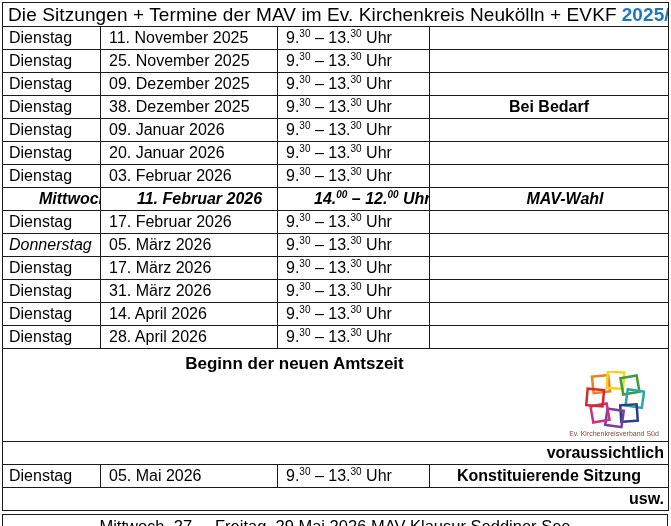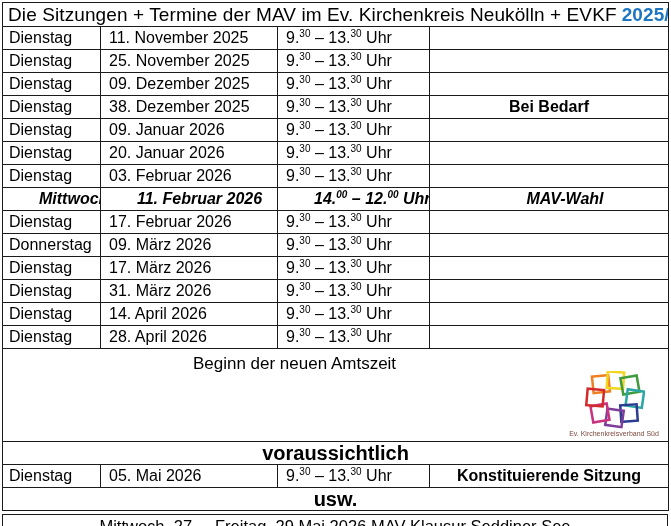--- a/index.html
+++ b/index.html
@@ -9,27 +9,27 @@
   td{border:1.5px solid #1b1b1b;font-size:16px;height:22px;line-height:20px;
      padding:0 4px;white-space:nowrap;overflow:hidden;vertical-align:middle;}
   .title-cell{font-size:19px;height:23px;padding-left:5px;letter-spacing:0.1px;}
   .title-year{font-weight:700;margin-left:5px;}
   .day{padding-left:6px;}
   .date{padding-left:8px;}
   .time{padding-left:8px;}
   sup{font-size:10px;line-height:0;}
   .note{text-align:center;font-weight:700;margin-top:21px;}
   tr.emph td{font-weight:700;font-style:italic;padding-left:36px;}
-  .it{}
+  .it{font-style:italic;}
   .big-cell{height:92px;position:relative;vertical-align:top;padding:0;}
-  .big-heading{margin-top:5px;text-align:center;padding-right:82px;font-weight:400;font-size:17px;}
+  .big-heading{margin-top:5px;text-align:center;padding-right:82px;font-weight:700;font-size:17px;}
   .logo{position:absolute;right:6px;bottom:3px;width:96px;text-align:center;}
   .logo svg{display:block;margin:0 auto;}
   .logo-caption{font-size:7px;line-height:8px;margin-top:1px;white-space:nowrap;}
-  .merged-cell{text-align:center;font-weight:700;font-size:20px;}
+  .merged-cell{text-align:right;font-weight:700;font-size:16px;}
   .footer-bar{border:1.5px solid #1b1b1b;margin-top:3px;height:23px;line-height:23px;
               text-align:center;font-size:16.5px;width:664px;}
 </style>
 </head>
 <body>
 
 <div class="page">
   <table>
     <colgroup>
       <col style="width:98px">
@@ -92,21 +92,21 @@
           <td class="note">MAV-Wahl</td>
         </tr>
         <tr>
           <td class="day">Dienstag</td>
           <td class="date">17. Februar 2026</td>
           <td class="time"><span>9.</span><sup>30</sup><span> – </span><span>13.</span><sup>30</sup><span> Uhr</span></td>
           <td class="note"></td>
         </tr>
         <tr>
           <td class="day it">Donnerstag</td>
-          <td class="date">09. März 2026</td>
+          <td class="date">05. März 2026</td>
           <td class="time"><span>9.</span><sup>30</sup><span> – </span><span>13.</span><sup>30</sup><span> Uhr</span></td>
           <td class="note"></td>
         </tr>
         <tr>
           <td class="day">Dienstag</td>
           <td class="date">17. März 2026</td>
           <td class="time"><span>9.</span><sup>30</sup><span> – </span><span>13.</span><sup>30</sup><span> Uhr</span></td>
           <td class="note"></td>
         </tr>
         <tr>

